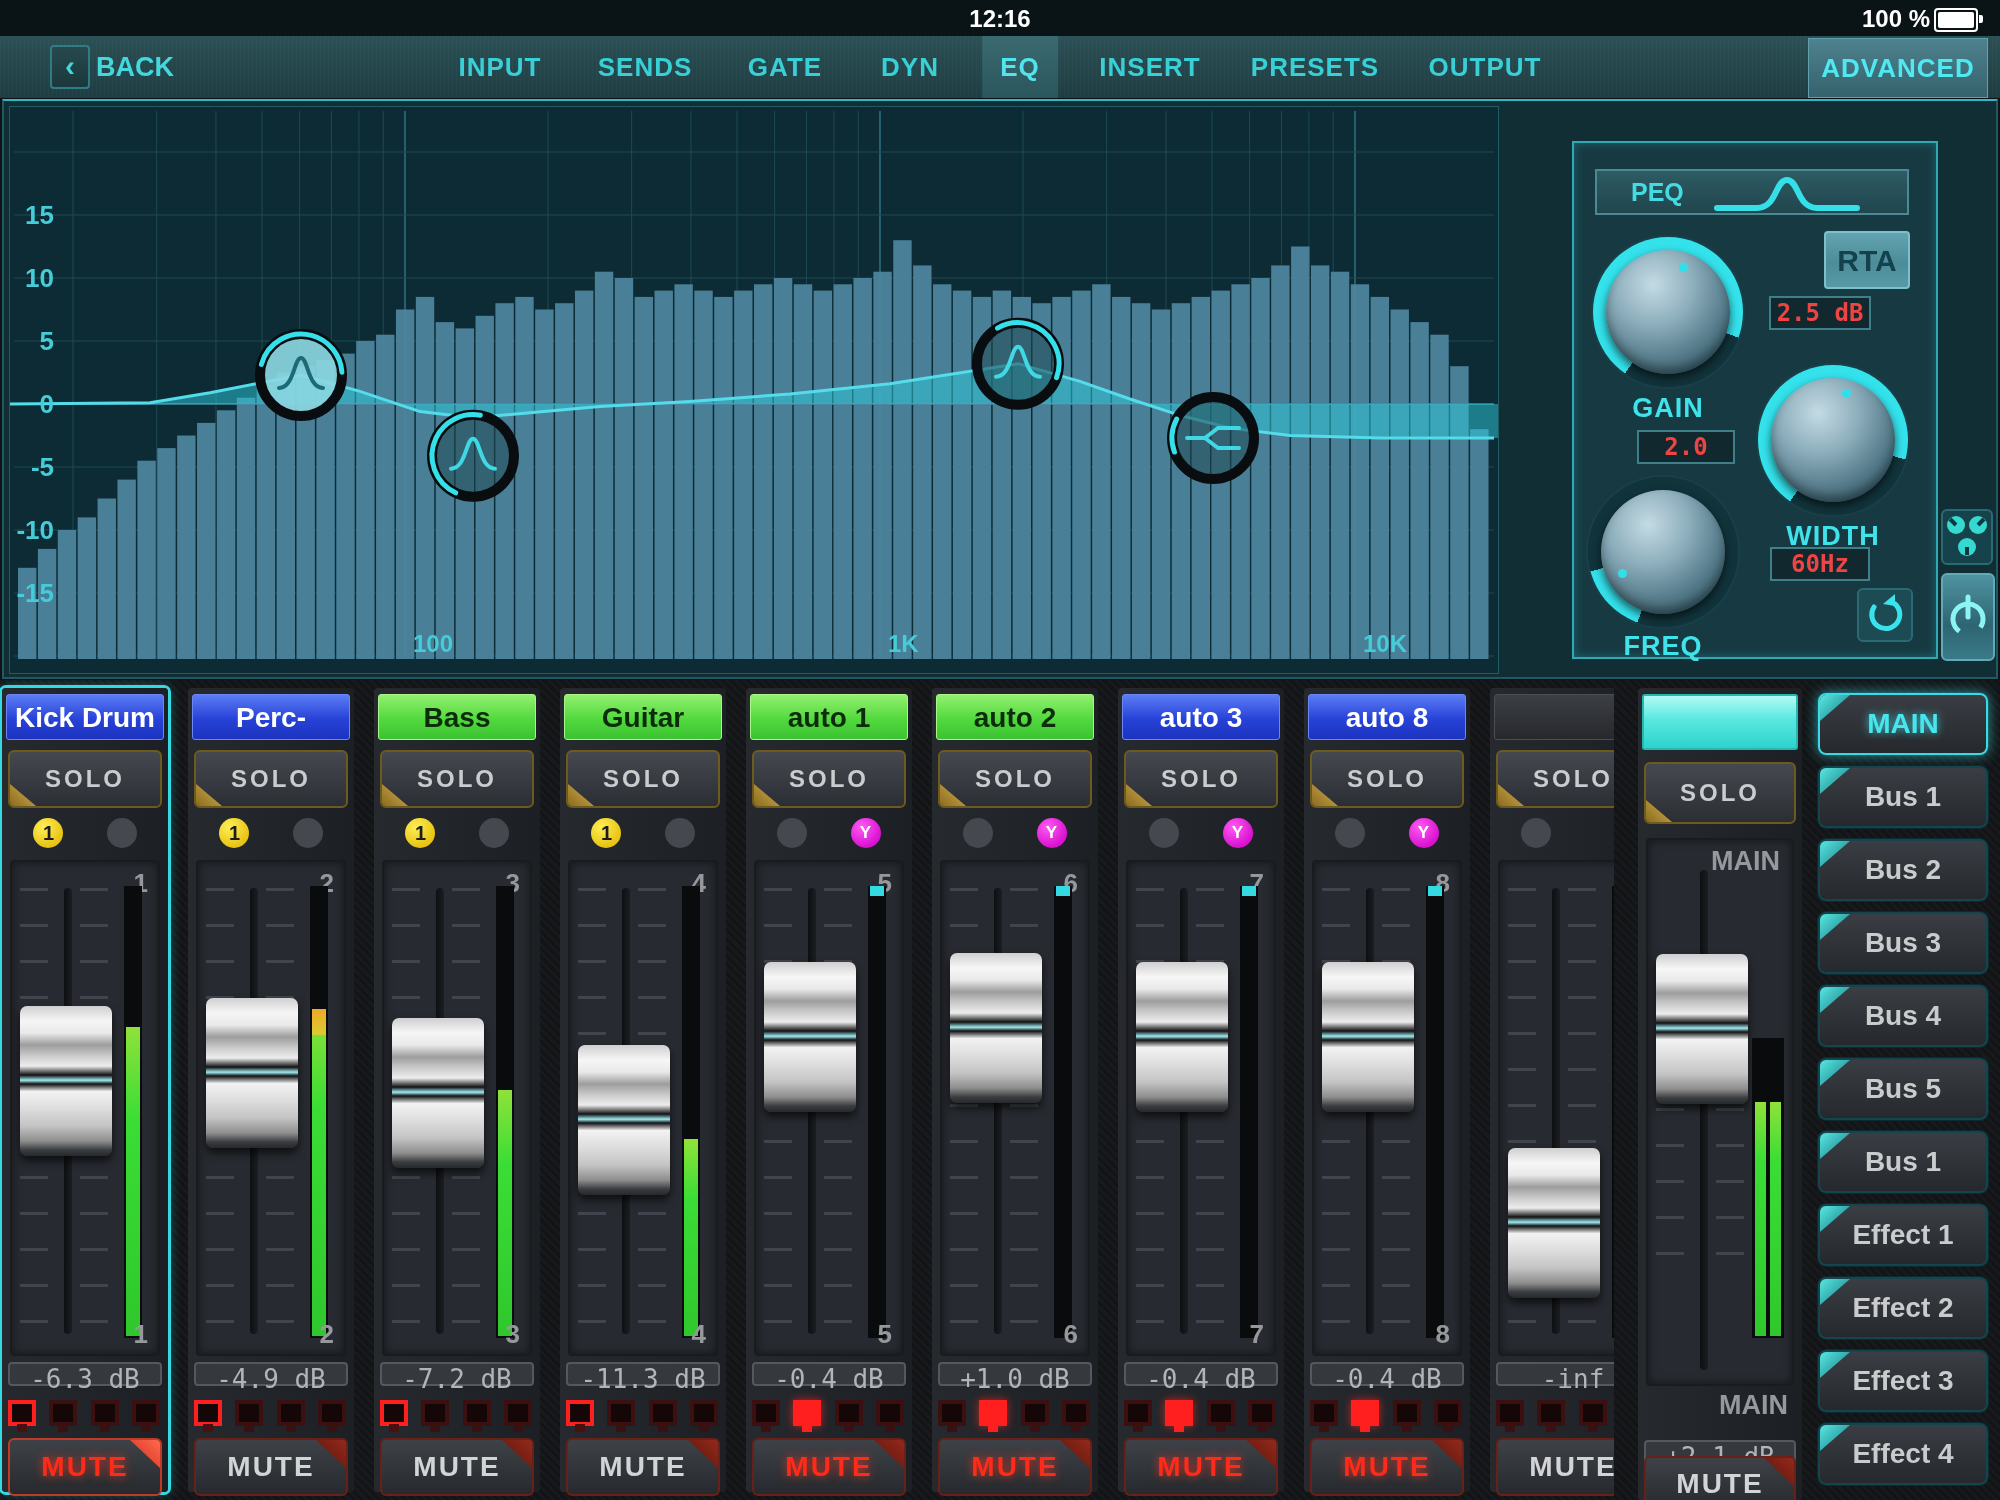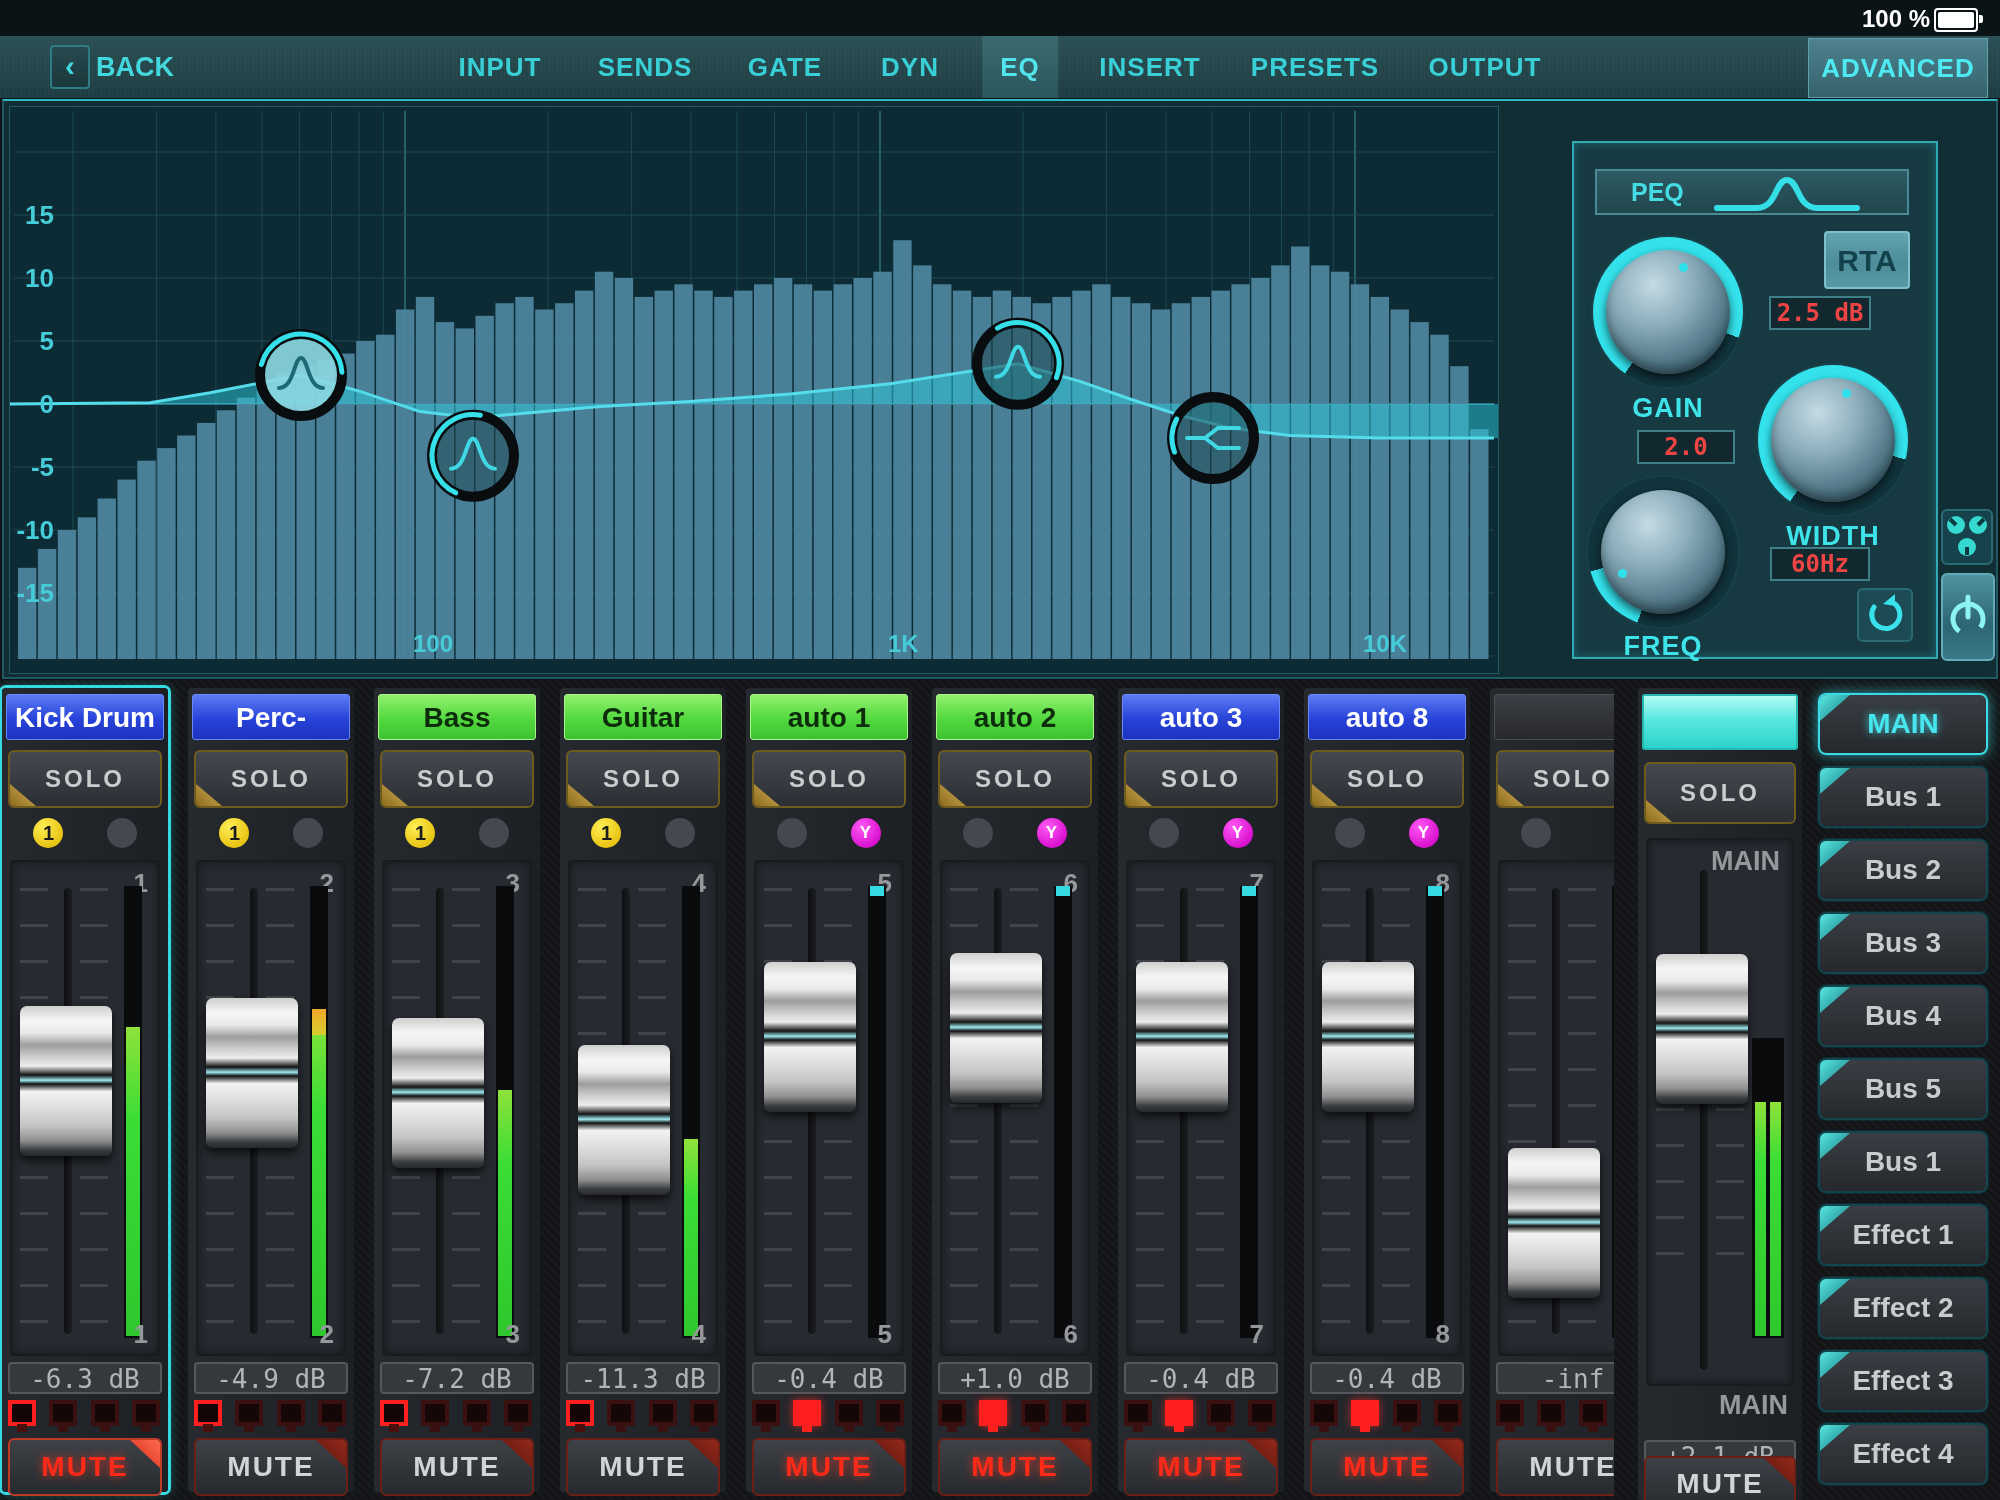--- a/index.html
+++ b/index.html
@@ -109,21 +109,21 @@
         #cfcfcf 0%,#f6f6f6 10%,#e9e9e9 18%,#9d9d9d 26%,#c9c9c9 33%,#ededed 40%,
         #111 46%,#9fe9ef 49.5%,#111 52%,#f2f2f2 57%,#dedede 68%,#c4c4c4 80%,
         #8e8e8e 90%,#3a3d40 96%,#26282b 100%);
      box-shadow:0 5px 9px rgba(0,0,0,.65);}
   .meter{position:absolute;left:112px;top:24px;width:18px;height:452px;background:#0a0b0c;}
   .meter .fill{position:absolute;left:2px;right:2px;bottom:2px;
      background:linear-gradient(180deg,#8fe23a 0%,#3bdd35 30%,#2fc72d 100%);}
   .meter .tip-orange{position:absolute;left:2px;right:2px;height:26px;
      background:linear-gradient(180deg,#f0a828,#d8cc30);}
   .meter .tip-cyan{position:absolute;left:2px;right:2px;top:0;height:10px;background:#35d9e1;}
-  .db-box{position:absolute;left:6px;right:6px;top:674px;height:32px;border-radius:4px;
+  .db-box{position:absolute;left:6px;right:6px;top:674px;height:24px;border-radius:4px;
      background:#35383d;border:2px solid #55585d;color:#b2b4b7;
      font-family:"DejaVu Sans Mono",monospace;font-size:26px;text-align:center;line-height:30px;
      box-sizing:border-box;}
   .indicators{position:absolute;left:0;right:0;top:712px;height:30px;}
   .ind{position:absolute;top:0;width:20px;height:18px;transform:translateX(-50%);
      border:4px solid #3a1010;background:#150707;box-sizing:content-box;}
   .ind::after{content:"";position:absolute;left:50%;bottom:-10px;transform:translateX(-50%);
      width:10px;height:8px;background:#3a1010;}
   .ind.hollow{border-color:#ff1f1f;}
   .ind.hollow::after{background:#4a0f0f;}
@@ -165,20 +165,21 @@
      background:linear-gradient(135deg,#57e8e2,#177680);clip-path:polygon(0 0,100% 0,0 100%);}
   .sb-btn.active{color:#47e6ee;border-color:#3adbe4;
      box-shadow:0 0 14px rgba(58,219,228,.65),0 0 0 1px #0c2a30;text-shadow:0 0 8px rgba(70,230,240,.8);}
 </style>
 </head>
 <body>
 
 <div id="app">
 
   <div id="statusbar">
+    <div id="status-time">12:16</div>
     <div id="status-batt">100 %</div>
     <div id="batt-icon"></div>
   </div>
 
   <div id="navbar">
     <div id="back-btn">
       <span id="back-chevron">‹</span>
       <span>BACK</span>
     </div>
     <div id="tabs-host">

